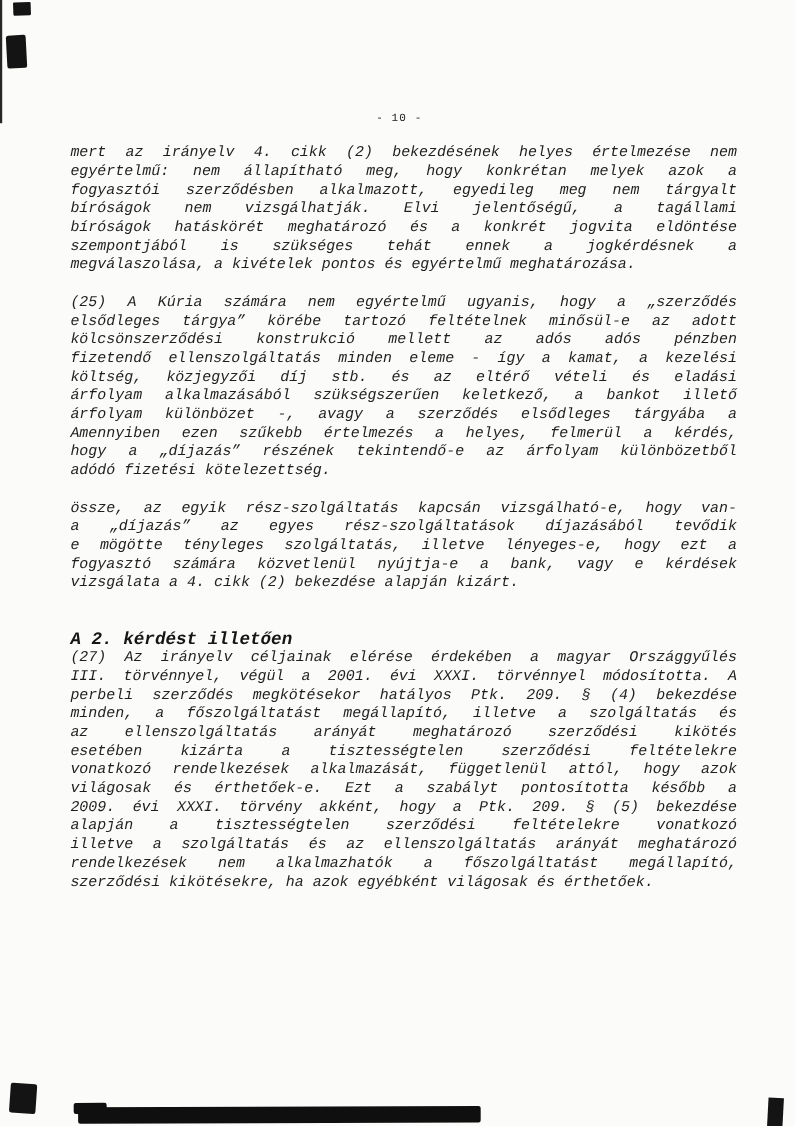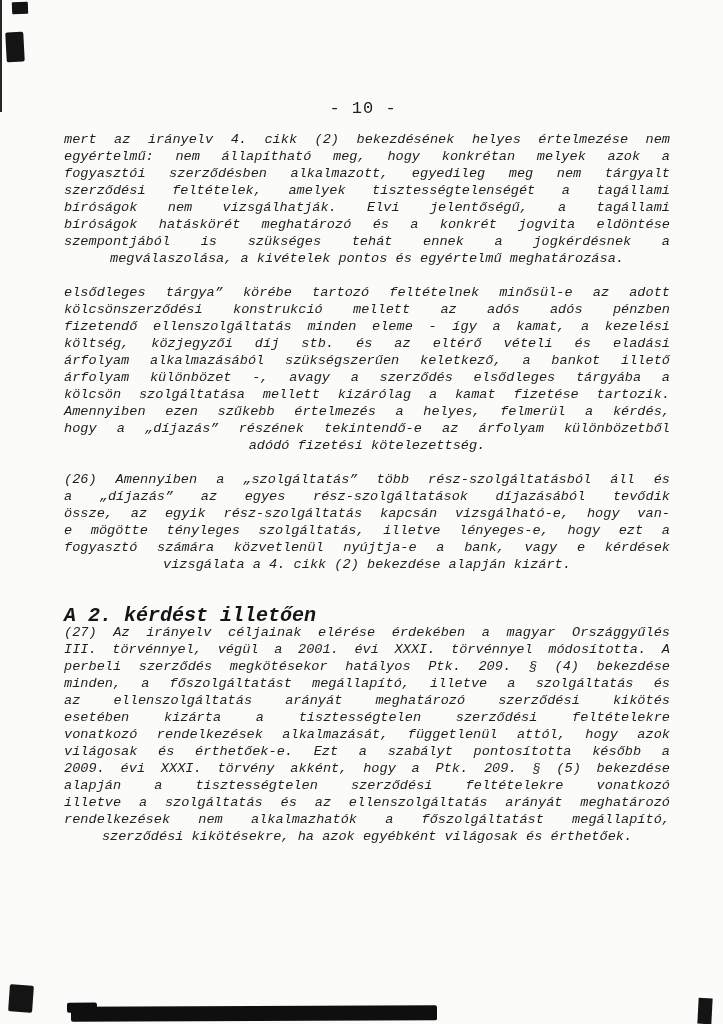--- a/index.html
+++ b/index.html
@@ -17,47 +17,47 @@
     overflow: hidden;
     font-family: "Liberation Mono", "DejaVu Sans Mono", monospace;
     color: #1d1d1d;
   }
   .page-number {
     position: absolute;
     top: 100px;
     left: 60px;
     width: 606px;
     text-align: center;
-    font-size: 17px;
+    font-size: 10px;
     line-height: 17px;
     letter-spacing: 1px;
     color: #222;
   }
   .content {
     position: absolute;
     top: 131px;
     left: 64px;
     width: 606px;
     font-style: italic;
     font-size: 13.6px;
     line-height: 17px;
     color: #1f1f1f;
   }
   .para { margin: 0 0 17px 0; }
   .para .jl {
     text-align: justify;
     text-align-last: justify;
     white-space: normal;
   }
-  .para .ll { text-align: center; }
+  .para .ll { text-align: left; }
   .doc-heading {
     font-weight: bold;
     font-style: italic;
     margin: 34px 0 0 0;
-    font-size: 20px;
+    font-size: 16px;
     line-height: 17px;
     color: #151515;
   }
   
   .scan-mark { position: absolute; background: #141414; }
   .mark-top-left    { left: 12px;  top: 2px;    width: 16px;  height: 12px; transform: rotate(-2deg); border-radius: 1px; }
   .mark-left-edge-line { left: 0;  top: 0;      width: 2px;   height: 112px; background: #262626; }
   .mark-left-blob   { left: 6px;   top: 32px;   width: 18px;  height: 30px; transform: rotate(-3deg); border-radius: 2px; }
   .mark-bottom-left { left: 9px;   top: 985px;  width: 24px;  height: 27px; transform: rotate(4deg); border-radius: 2px; }
   .mark-bottom-bar  { left: 71px;  top: 1006px; width: 366px; height: 15px; background: #0f0f0f; border-radius: 2px; transform: rotate(-0.2deg); }
@@ -76,42 +76,40 @@
 
 <div class="page">
 
   <div class="page-number">- 10 -</div>
 
   <div class="content">
     <div class="para">
         <div class="jl">mert az irányelv 4. cikk (2) bekezdésének helyes értelmezése nem</div>
         <div class="jl">egyértelmű: nem állapítható meg, hogy konkrétan melyek azok a</div>
         <div class="jl">fogyasztói szerződésben alkalmazott, egyedileg meg nem tárgyalt</div>
-        <div class="jl">szerződési feltételek, amelyek tisztességtelenségét a tagállami</div>
         <div class="jl">bíróságok nem vizsgálhatják. Elvi jelentőségű, a tagállami</div>
         <div class="jl">bíróságok hatáskörét meghatározó és a konkrét jogvita eldöntése</div>
         <div class="jl">szempontjából is szükséges tehát ennek a jogkérdésnek a</div>
         <div class="ll">megválaszolása, a kivételek pontos és egyértelmű meghatározása.</div>
       </div>
     <div class="para">
+        <div class="jl">(25) A Kúria számára nem egyértelmű ugyanis, hogy a „szerződés</div>
         <div class="jl">elsődleges tárgya” körébe tartozó feltételnek minősül-e az adott</div>
         <div class="jl">kölcsönszerződési konstrukció mellett az adós adós pénzben</div>
         <div class="jl">fizetendő ellenszolgáltatás minden eleme - így a kamat, a kezelési</div>
         <div class="jl">költség, közjegyzői díj stb. és az eltérő vételi és eladási</div>
         <div class="jl">árfolyam alkalmazásából szükségszerűen keletkező, a bankot illető</div>
         <div class="jl">árfolyam különbözet -, avagy a szerződés elsődleges tárgyába a</div>
-        <div class="jl">kölcsön szolgáltatása mellett kizárólag a kamat fizetése tartozik.</div>
         <div class="jl">Amennyiben ezen szűkebb értelmezés a helyes, felmerül a kérdés,</div>
         <div class="jl">hogy a „díjazás” részének tekintendő-e az árfolyam különbözetből</div>
         <div class="ll">adódó fizetési kötelezettség.</div>
       </div>
     <div class="para">
-        <div class="jl">(26) Amennyiben a „szolgáltatás” több rész-szolgáltatásból áll és</div>
+        <div class="jl">össze, az egyik rész-szolgáltatás kapcsán vizsgálható-e, hogy van-</div>
         <div class="jl">a „díjazás” az egyes rész-szolgáltatások díjazásából tevődik</div>
-        <div class="jl">össze, az egyik rész-szolgáltatás kapcsán vizsgálható-e, hogy van-</div>
         <div class="jl">e mögötte tényleges szolgáltatás, illetve lényeges-e, hogy ezt a</div>
         <div class="jl">fogyasztó számára közvetlenül nyújtja-e a bank, vagy e kérdések</div>
         <div class="ll">vizsgálata a 4. cikk (2) bekezdése alapján kizárt.</div>
       </div>
     <div class="doc-heading">A 2. kérdést illetően</div>
     <div class="para">
         <div class="jl">(27) Az irányelv céljainak elérése érdekében a magyar Országgyűlés</div>
         <div class="jl">III. törvénnyel, végül a 2001. évi XXXI. törvénnyel módosította. A</div>
         <div class="jl">perbeli szerződés megkötésekor hatályos Ptk. 209. § (4) bekezdése</div>
         <div class="jl">minden, a főszolgáltatást megállapító, illetve a szolgáltatás és</div>

